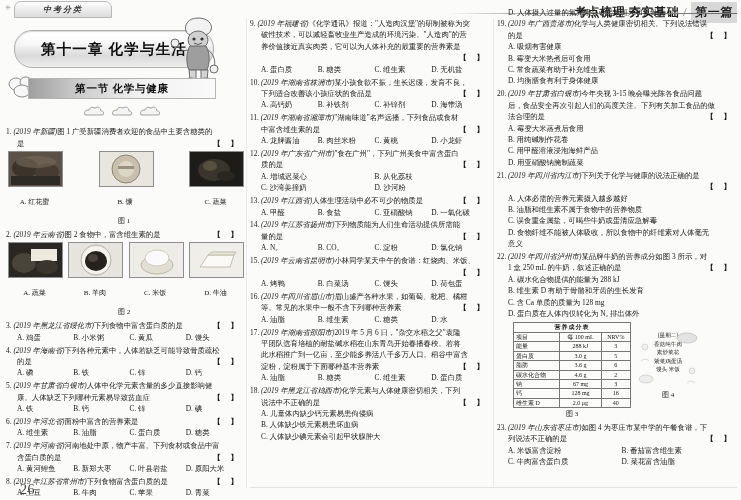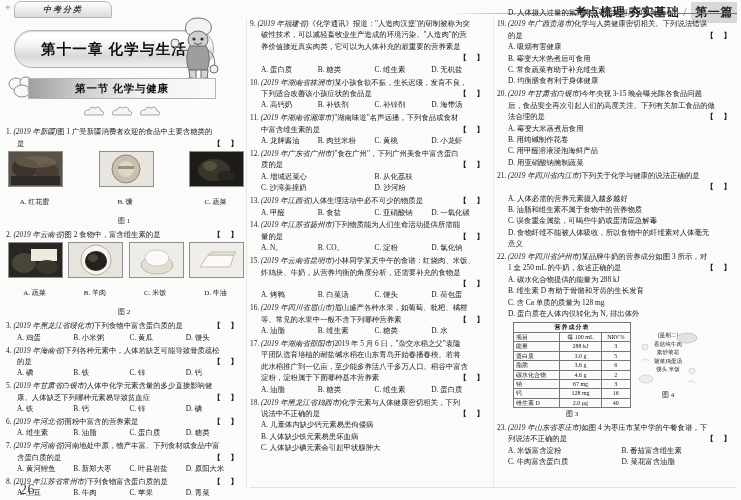--- a/index.html
+++ b/index.html
@@ -485,21 +485,20 @@
       <span>C. 淀粉</span>
       <span>D. 氯化钠</span>
     </div>
   </div>
 
   <div class="q">
     <div class="qhead">
       <span>15.</span>
       <span class="src">(2019 年云南省昆明市)</span><span>小林同学某天中午的食谱：红烧肉、米饭、</span>
     </div>
-    <div class="indent">炸鸡块、牛奶，从营养均衡的角度分析，还需要补充的食物是</div>
     <div class="brk-row">【  】</div>
     <div class="opts o4">
       <span>A. 烤鸭</span>
       <span>B. 白菜汤</span>
       <span>C. 馒头</span>
       <span>D. 荷包蛋</span>
     </div>
   </div>
 
   <div class="q">

